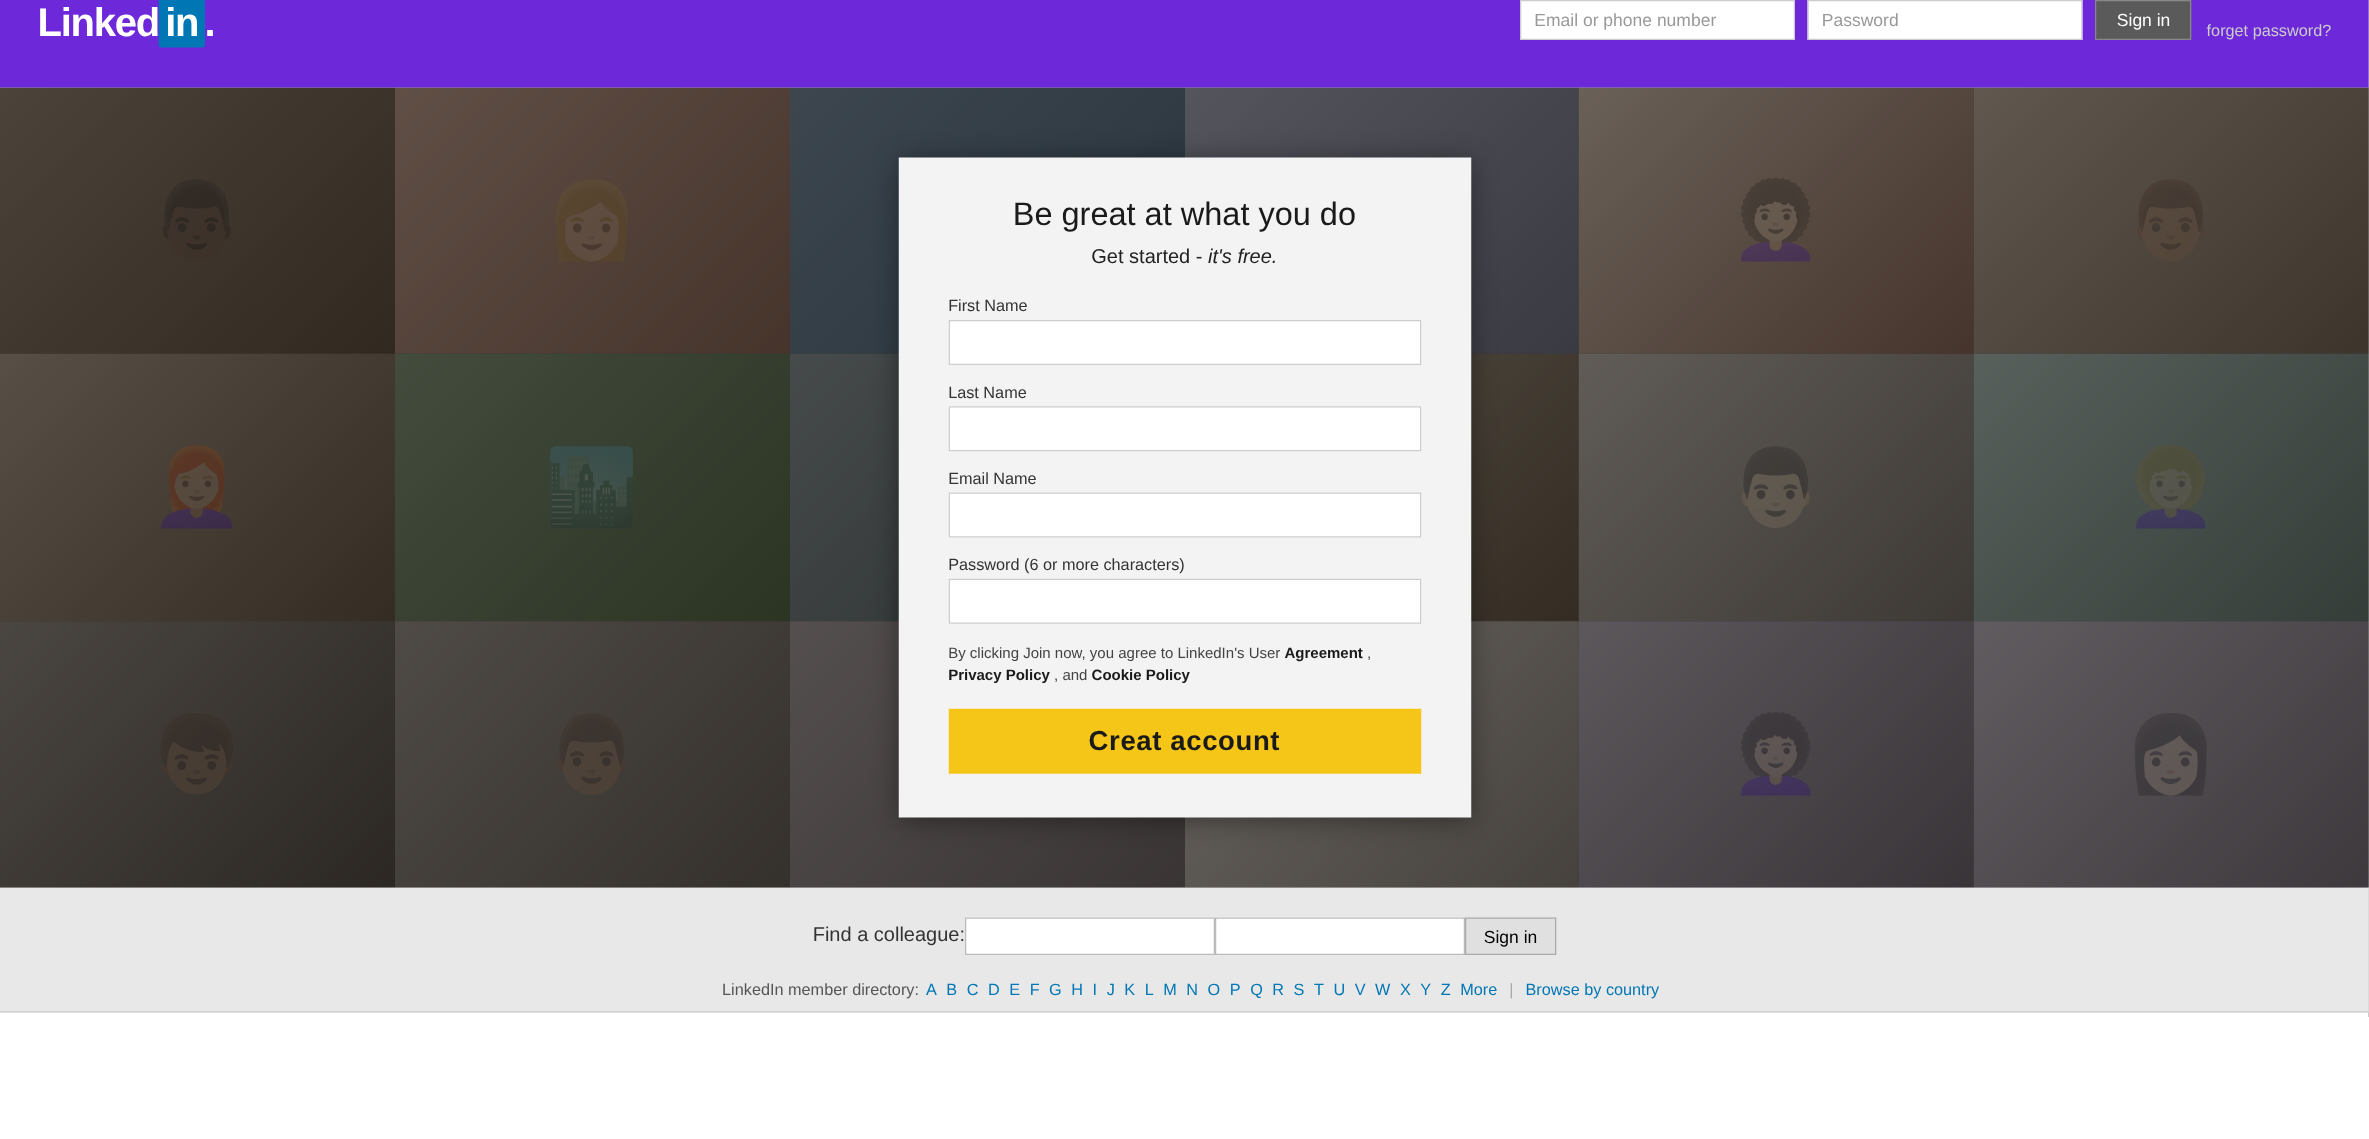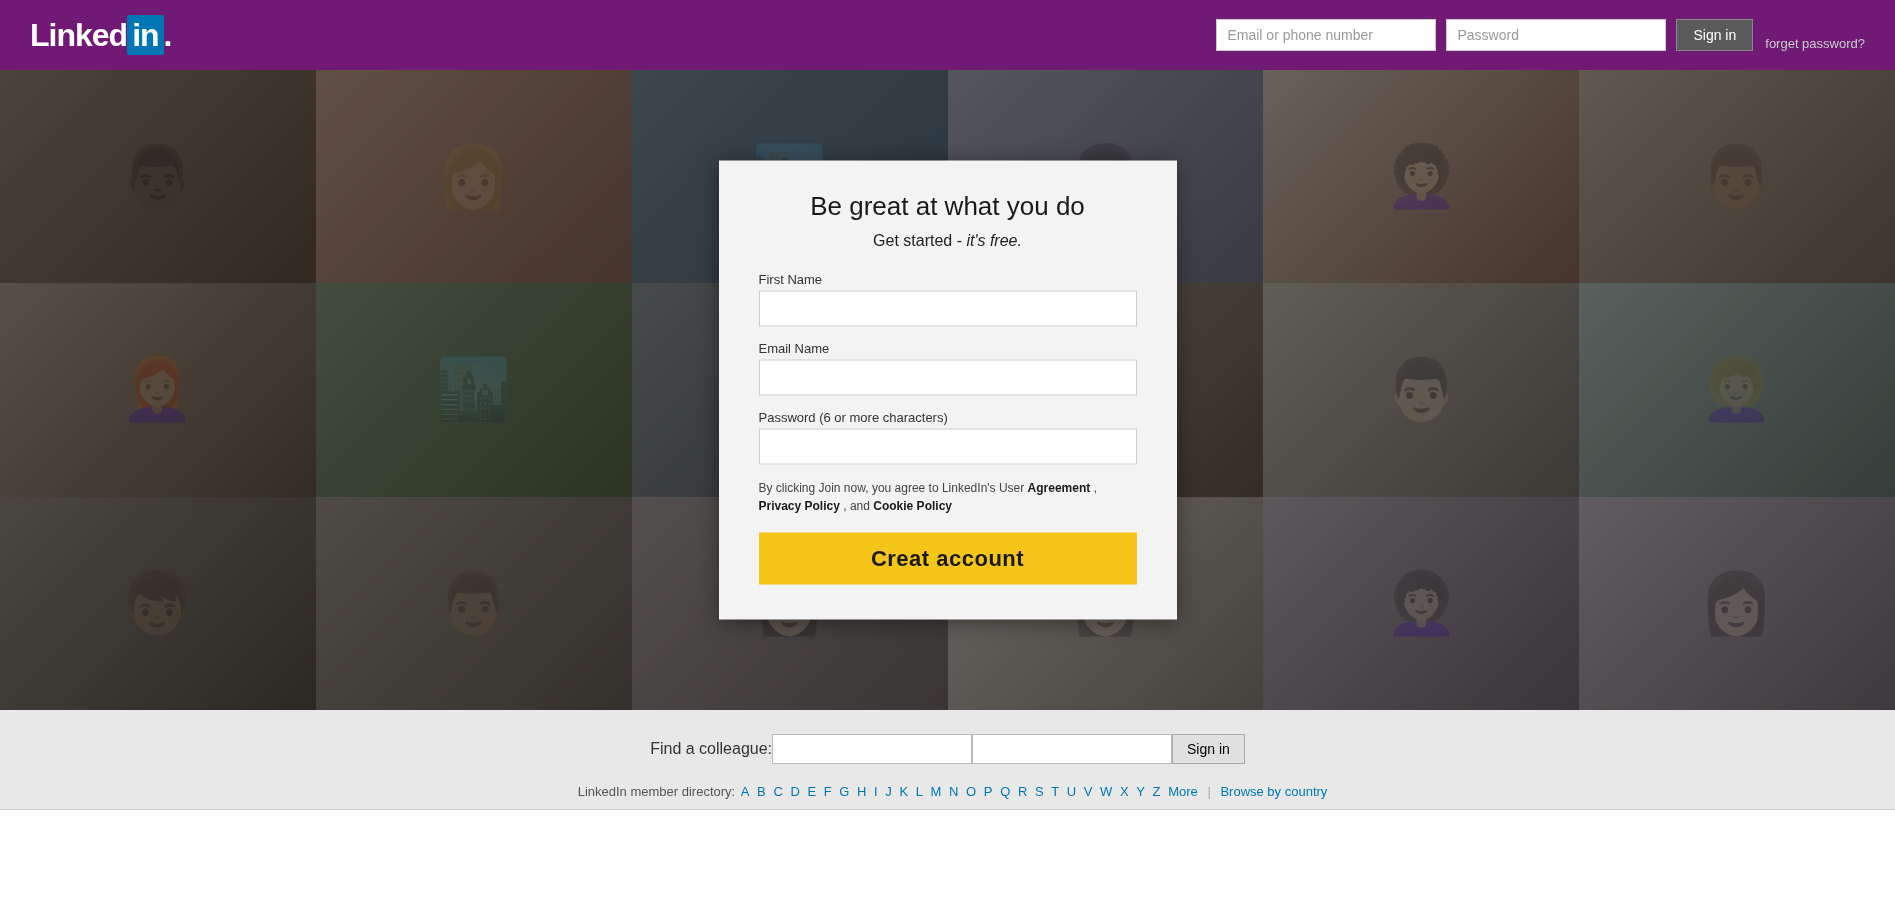--- a/index.html
+++ b/index.html
@@ -1,23 +1,23 @@
 <!DOCTYPE html>
 <html><head>
   <meta charset="utf-8">
   <style>
     * { margin: 0; padding: 0; box-sizing: border-box; }
     body { width: 1895px; min-height: 911px; font-family: Arial, Helvetica, sans-serif; overflow-x: hidden; }
 
     
     #header {
-      background-color: #701a75;
+      background-color: #6d28d9;
       height: 70px;
       display: flex;
-      align-items: center;
+      align-items: flex-start;
       padding: 0 30px;
       position: relative;
       z-index: 10;
     }
     #logo-area {
       display: flex;
       align-items: center;
     }
     .logo-text {
       font-size: 32px;
@@ -323,20 +323,24 @@
 
   <div id="modal">
     <h1>Be great at what you do</h1>
     <p class="subtitle">Get started - <em>it's free.</em></p>
 
     <div class="form-group">
       <label>First Name</label>
       <input type="text" style="">
     </div>
 
+    <div class="form-group">
+      <label>Last Name</label>
+      <input type="text" style="">
+    </div>
 
     <div class="form-group">
       <label>Email Name</label>
       <input type="text" style="">
     </div>
 
     <div class="form-group">
       <label>Password (6 or more characters)</label>
       <input type="password" style="">
     </div>

